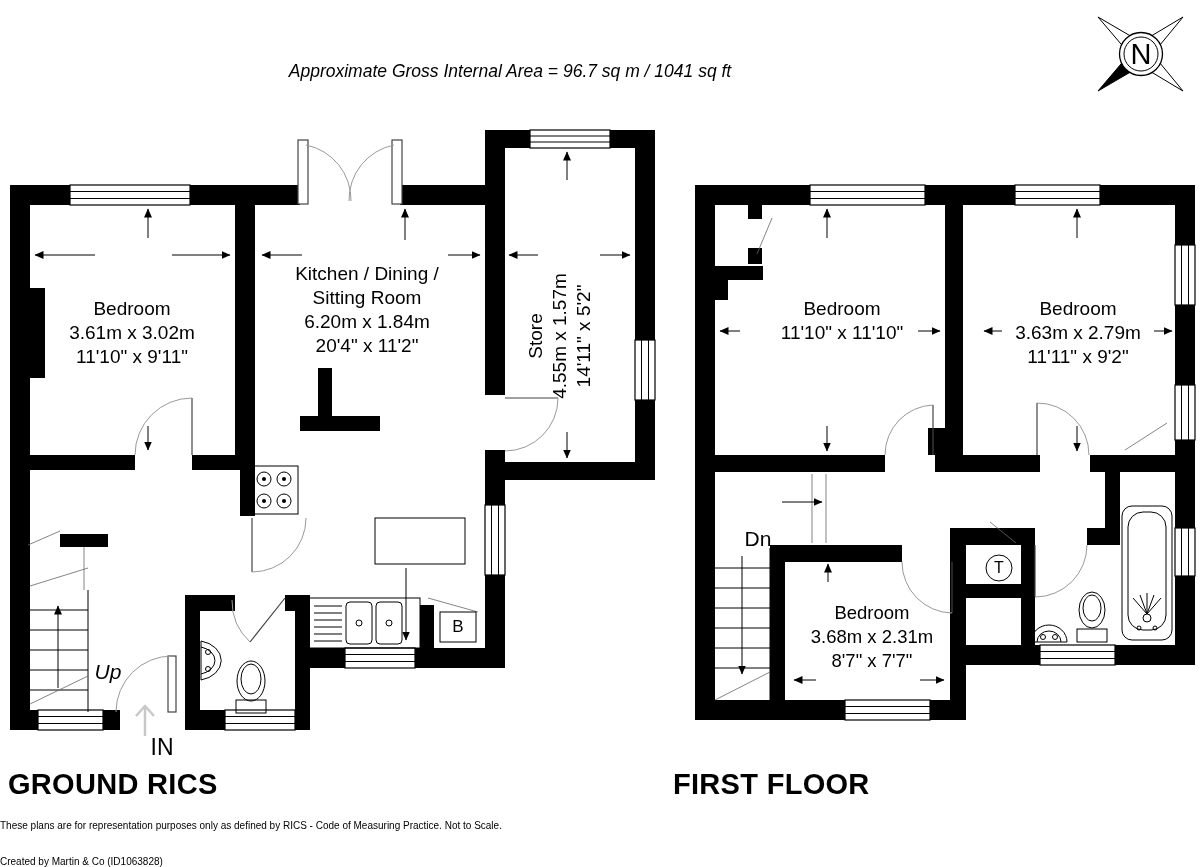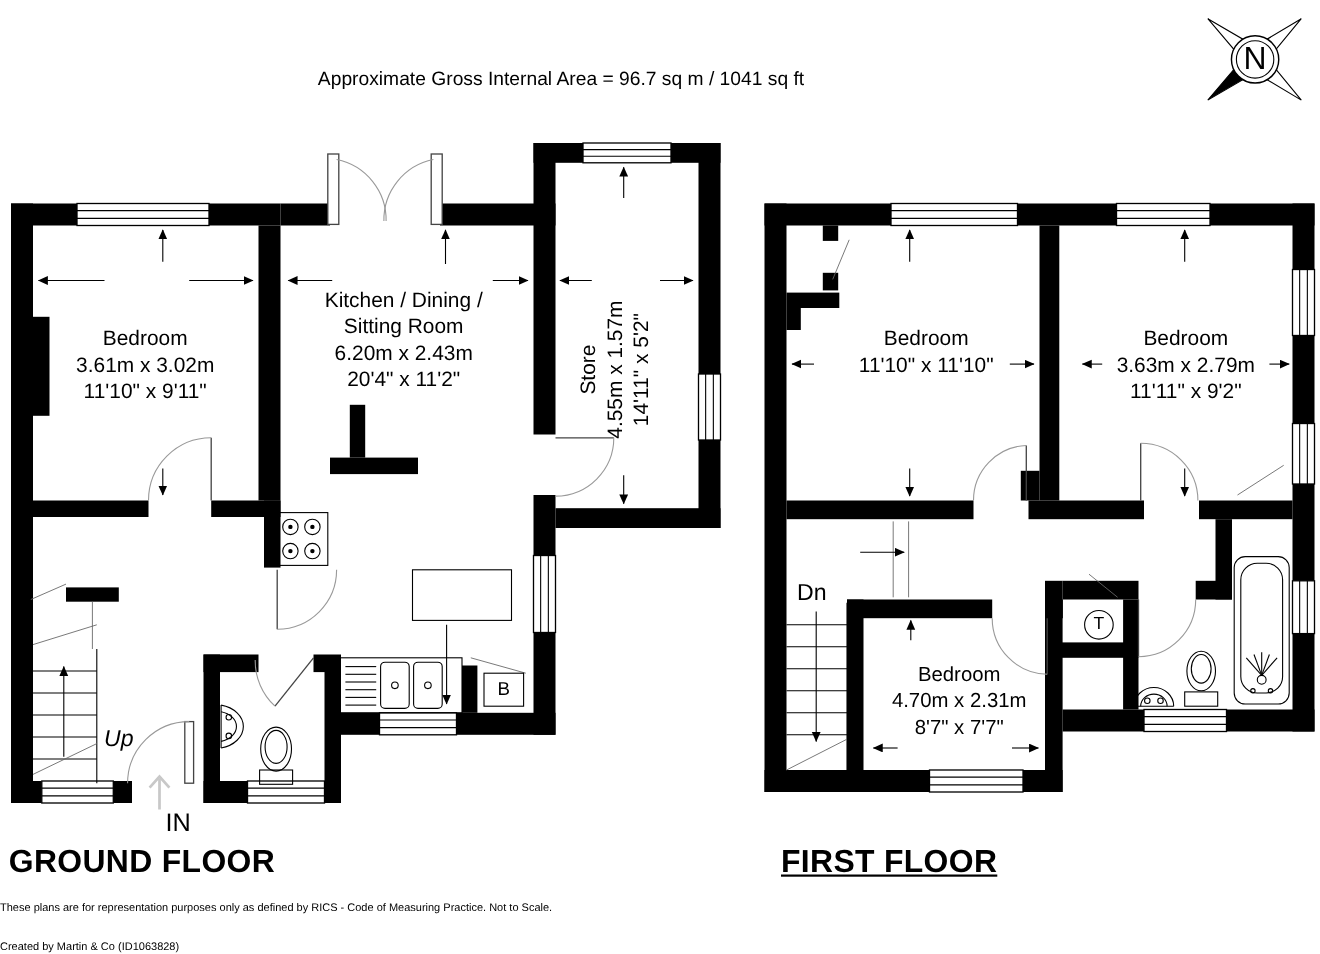--- a/index.html
+++ b/index.html
@@ -14,21 +14,21 @@
   .fx  { fill:none; stroke:#000; stroke-width:1; }
   .fxf { fill:#000; }
   .arr { stroke:#000; stroke-width:1; fill:none; }
   .thin{ stroke:#666; stroke-width:0.8; fill:none; }
   .gray{ stroke:#c8c8c8; stroke-width:2.5; fill:none; }
   .abs { position:absolute; }
   .room-label { position:absolute; text-align:center; font-size:19px; line-height:24px; white-space:nowrap; }
   .room-label.small { font-size:18.5px; }
   .rot { transform: translate(-50%,-50%) rotate(-90deg); }
   .floor-title { position:absolute; font-weight:bold; font-size:29px; letter-spacing:0.3px; }
-  .area-text { position:absolute; top:61px; left:0; width:1020px; text-align:center; font-size:17.5px; }
+  .area-text { position:absolute; top:61px; left:0; width:1020px; text-align:center; font-size:17.5px;font-style:italic; }
   .footer-text { position:absolute; left:0; width:1108px; text-align:left; font-size:10px; }
   .tag { position:absolute; text-align:center; }
   .compass-n { position:absolute; left:1119px; top:38px; width:44px; text-align:center; font-size:29px; }
 </style>
 </head>
 <body>
 
 <div class="canvas">
 
   <svg class="plan" width="1200" height="867" viewBox="0 0 1200 867">
@@ -347,21 +347,21 @@
 
   <div class="room-label" style="left:42px; top:297px; width:180px;">
     <div>Bedroom</div>
     <div>3.61m x 3.02m</div>
     <div>11'10" x 9'11"</div>
   </div>
 
   <div class="room-label" style="left:267px; top:262px; width:200px;">
     <div>Kitchen / Dining /</div>
     <div>Sitting Room</div>
-    <div>6.20m x 2.43m</div>
+    <div>6.20m x 1.84m</div>
     <div>20'4" x 11'2"</div>
   </div>
 
   <div class="room-label rot abs" style="left:560px; top:336px; width:170px;">
     <div>Store</div>
     <div>4.55m x 1.57m</div>
     <div>14'11" x 5'2"</div>
   </div>
 
   <div class="room-label" style="left:742px; top:297px; width:200px;">
@@ -370,29 +370,29 @@
   </div>
 
   <div class="room-label" style="left:978px; top:297px; width:200px;">
     <div>Bedroom</div>
     <div>3.63m x 2.79m</div>
     <div>11'11" x 9'2"</div>
   </div>
 
   <div class="room-label small" style="left:772px; top:601px; width:200px;">
     <div>Bedroom</div>
-    <div>4.70m x 2.31m</div>
+    <div>3.68m x 2.31m</div>
     <div>8'7" x 7'7"</div>
   </div>
 
   <div class="tag" style="left:88px; top:660px; width:40px; font-size:21px;font-style:italic;">Up</div>
   <div class="tag" style="left:136px; top:734px; width:52px; font-size:23px;">IN</div>
   <div class="tag" style="left:444px; top:617px; width:28px; font-size:17px;">B</div>
-  <div class="tag" style="left:718px; top:527px; width:40px; font-size:21px;">Dn</div>
+  <div class="tag" style="left:738px; top:527px; width:40px; font-size:21px;">Dn</div>
   <div class="tag" style="left:985px; top:559px; width:28px; font-size:16px;">T</div>
 
-  <div class="floor-title" style="left:8px; top:768px;">GROUND FLOOR</div>
-  <div class="floor-title" style="left:710px; top:768px;text-decoration:underline;">FIRST FLOOR</div>
+  <div class="floor-title" style="left:8px; top:768px;">GROUND RICS</div>
+  <div class="floor-title" style="left:673px; top:768px;">FIRST FLOOR</div>
 
   <div class="footer-text" style="top:820px;">These plans are for representation purposes only as defined by RICS - Code of Measuring Practice. Not to Scale.</div>
   <div class="footer-text" style="top:856px;">Created by Martin &amp; Co (ID1063828)</div>
 
 </div>
 
 </body></html>

